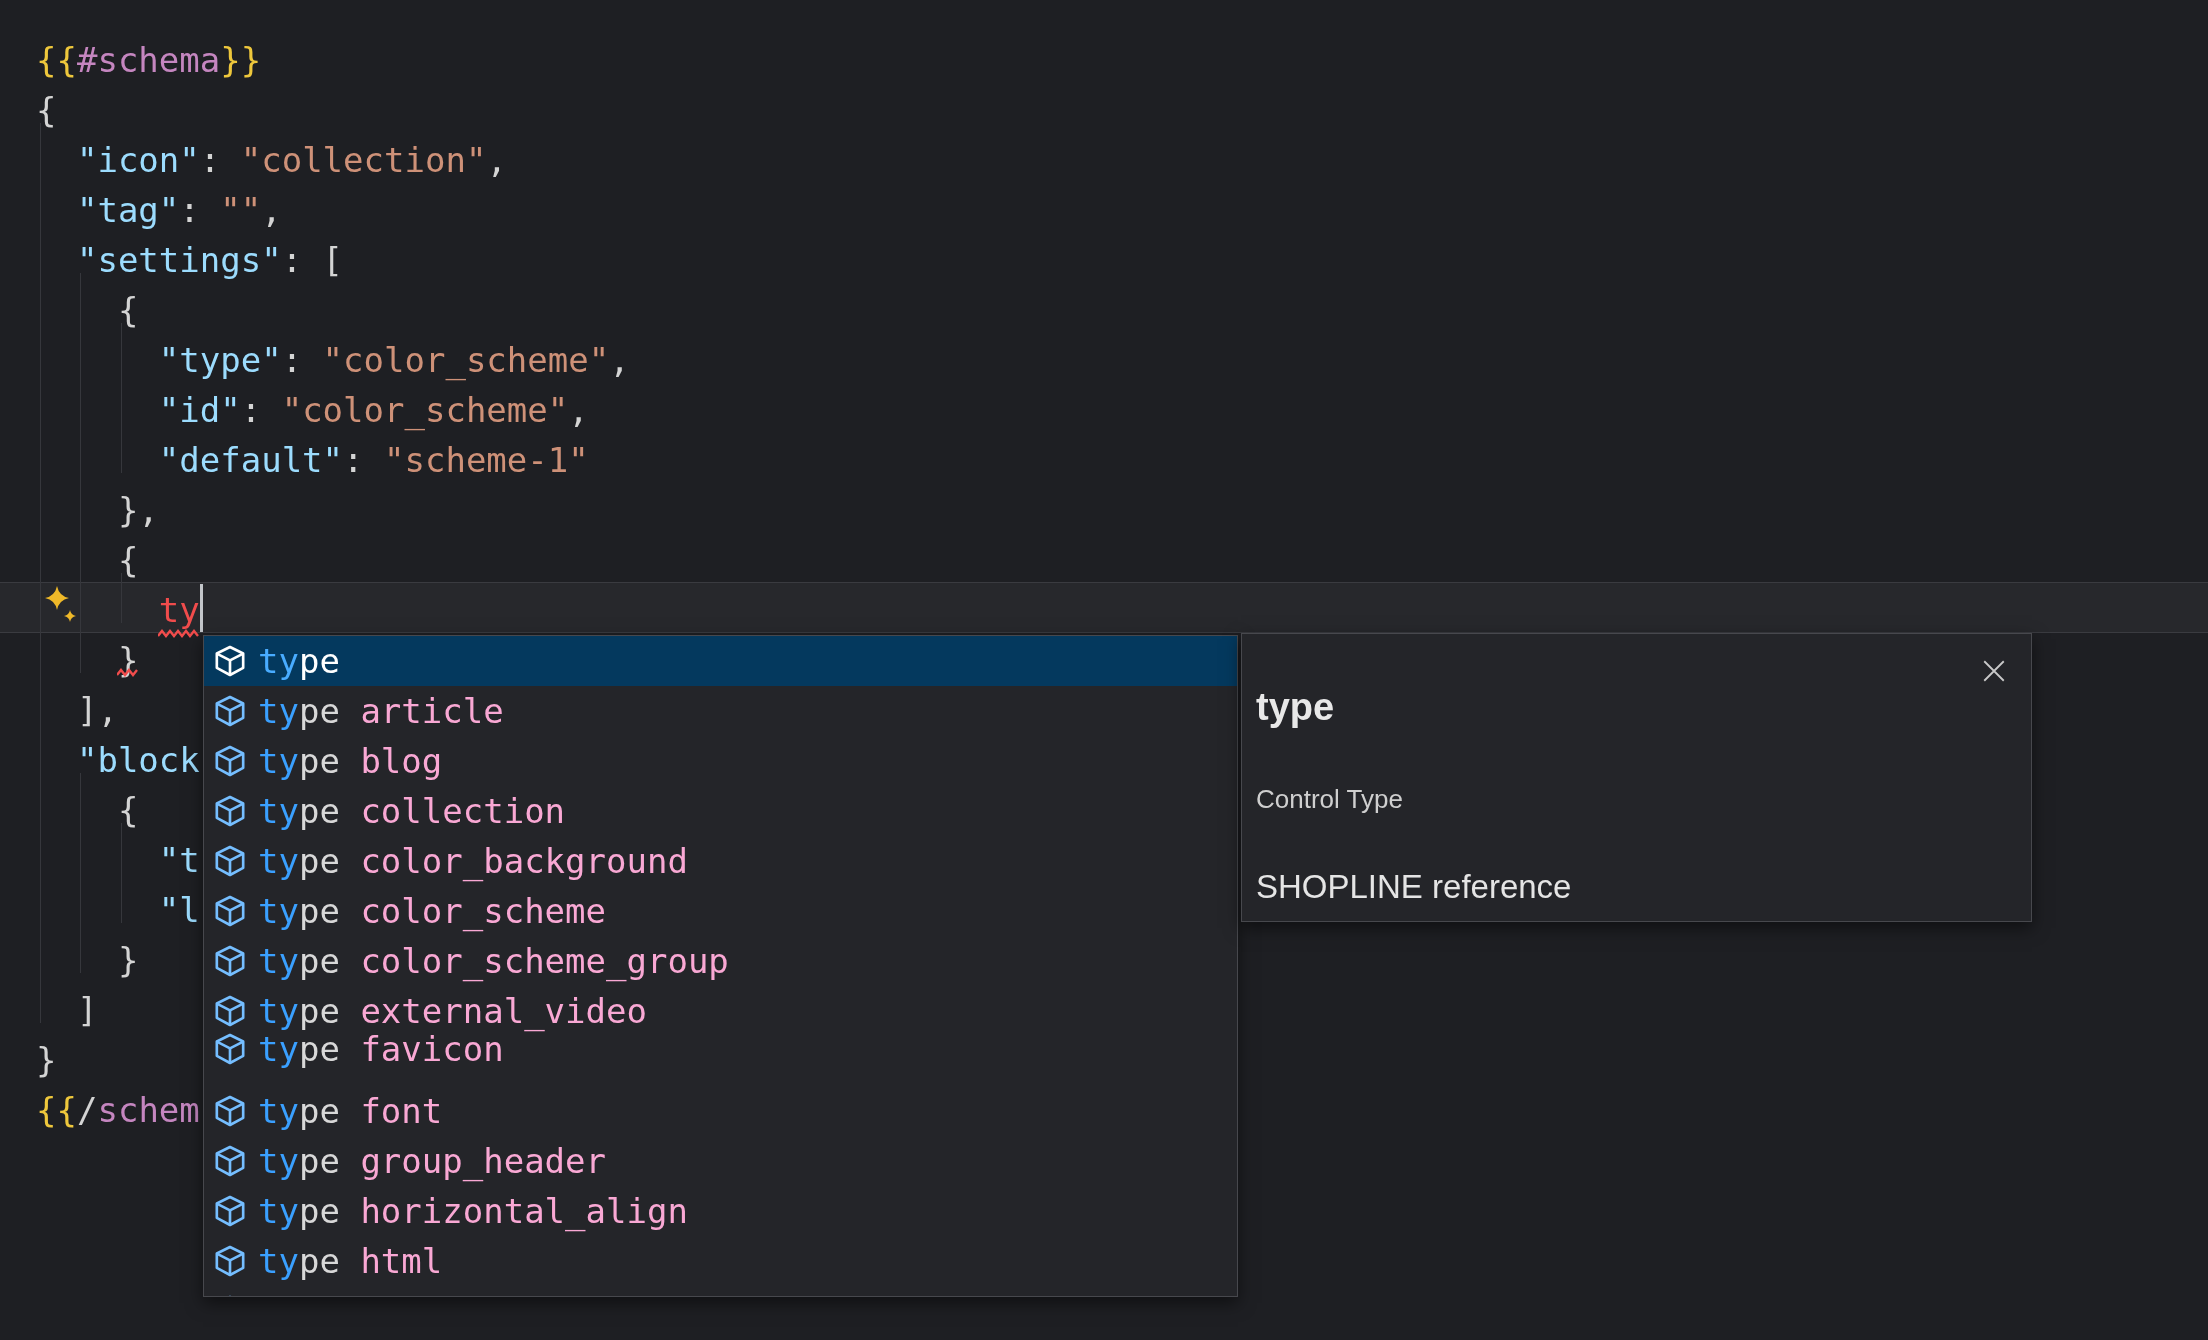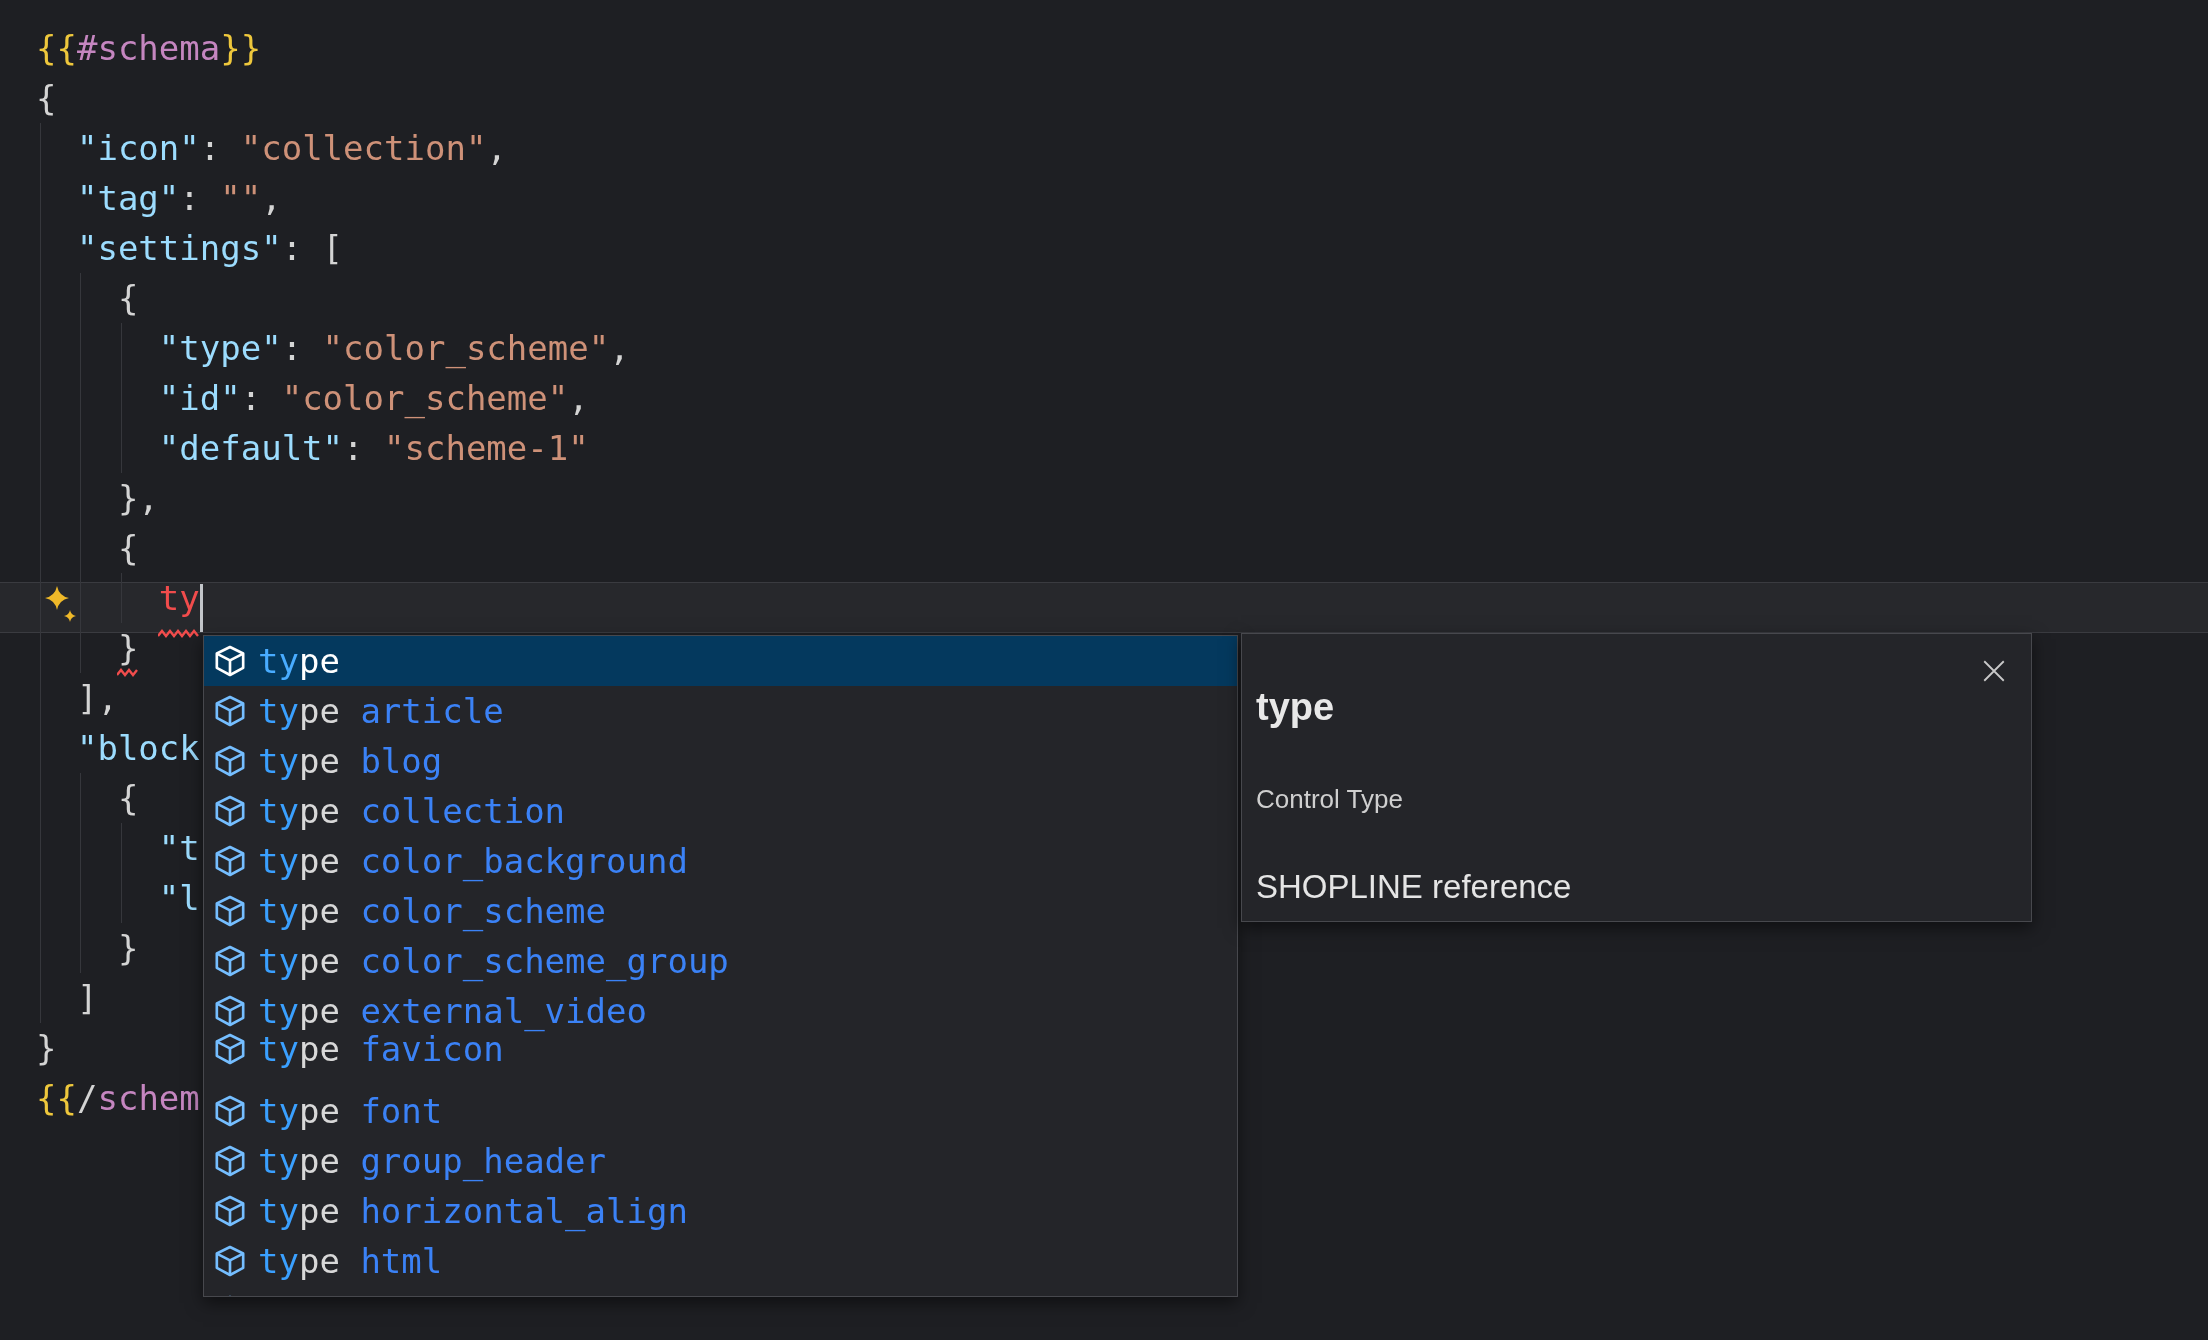--- a/index.html
+++ b/index.html
@@ -11,21 +11,21 @@
   
   .cur-line {
     position:absolute; left:0; top:582px; width:2208px; height:51px;
     background:rgba(255,255,255,0.045);
     border-top:1px solid #3a3b40; border-bottom:1px solid #3a3b40;
     box-sizing:border-box;
   }
   
   .guide { position:absolute; width:1px; background:#36373c; }
   
-  .code { position:absolute; left:0; top:0; width:2208px; height:1208px; }
+  .code { position:absolute; left:0; top:12px; width:2208px; height:1208px; }
   .line {
     position:absolute; left:36px; height:50px; line-height:50px;
     font-size:34px; white-space:pre; color:#d4d4d4;
   }
   .tok.brace { color:#eec73c; }
   .tok.tag   { color:#c586c0; }
   .tok.key   { color:#9cdcfe; }
   .tok.str   { color:#ce9178; }
   .tok.punct { color:#d4d4d4; }
   .tok.error { color:#f14c4c; }
@@ -41,21 +41,21 @@
     background:#242529; border:1px solid #47484d; box-sizing:border-box;
     overflow:hidden; box-shadow:0 6px 16px rgba(0,0,0,0.5);
   }
   .srow { position:absolute; left:0; width:100%; height:50px; line-height:50px;
           font-size:34px; white-space:pre; }
   .srow.selected { background:#04395e; }
   .srow .cube { position:absolute; left:9px; top:8px; }
   .srow .lbl { position:absolute; left:54px; top:0; }
   .srow .m { color:#3aa0ff; }
   .srow .r { color:#d8d8d8; }
-  .srow .d { color:#3b82f6; }
+  .srow .d { color:#f9a8d4; }
   .srow.selected .m { color:#49acff; }
   .srow.selected .r { color:#ffffff; }
   .srow.selected .d { color:#e6e6e6; }
   
   .details {
     position:absolute; left:1241px; top:633px; width:791px; height:289px;
     background:#242529; border:1px solid #47484d; box-sizing:border-box;
     font-family:"Liberation Sans", sans-serif;
     box-shadow:0 6px 16px rgba(0,0,0,0.5);
   }

